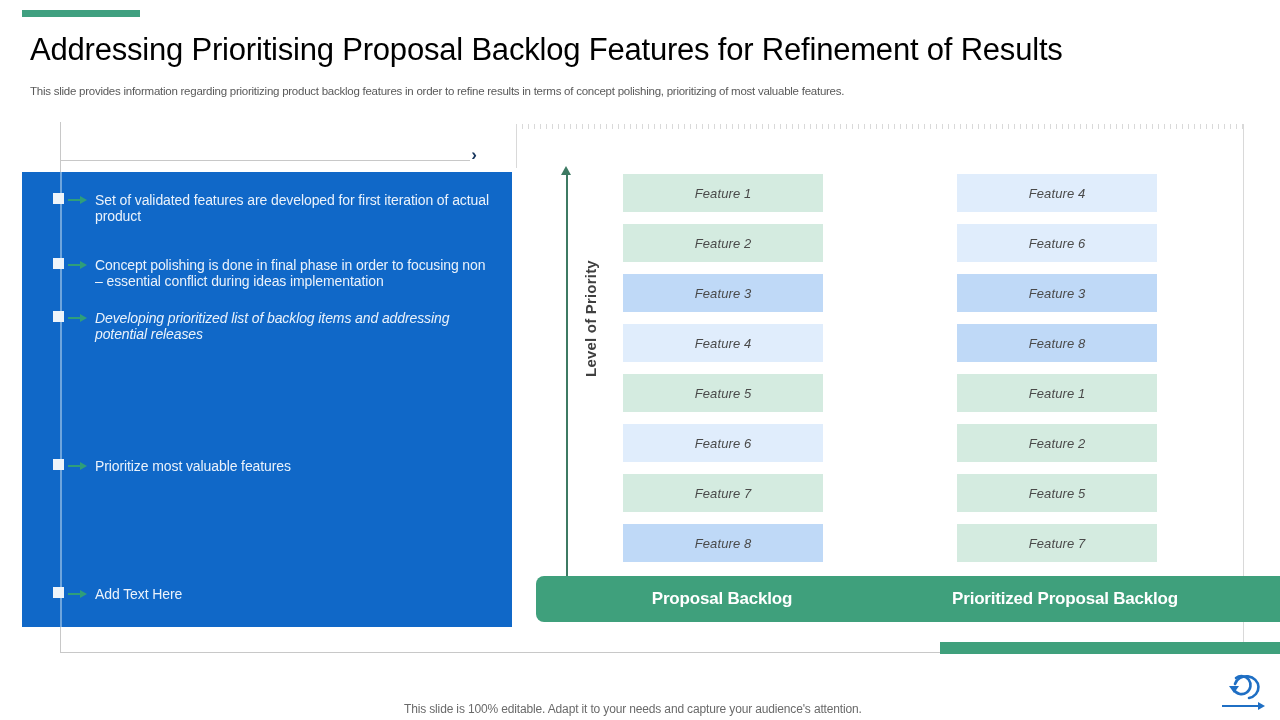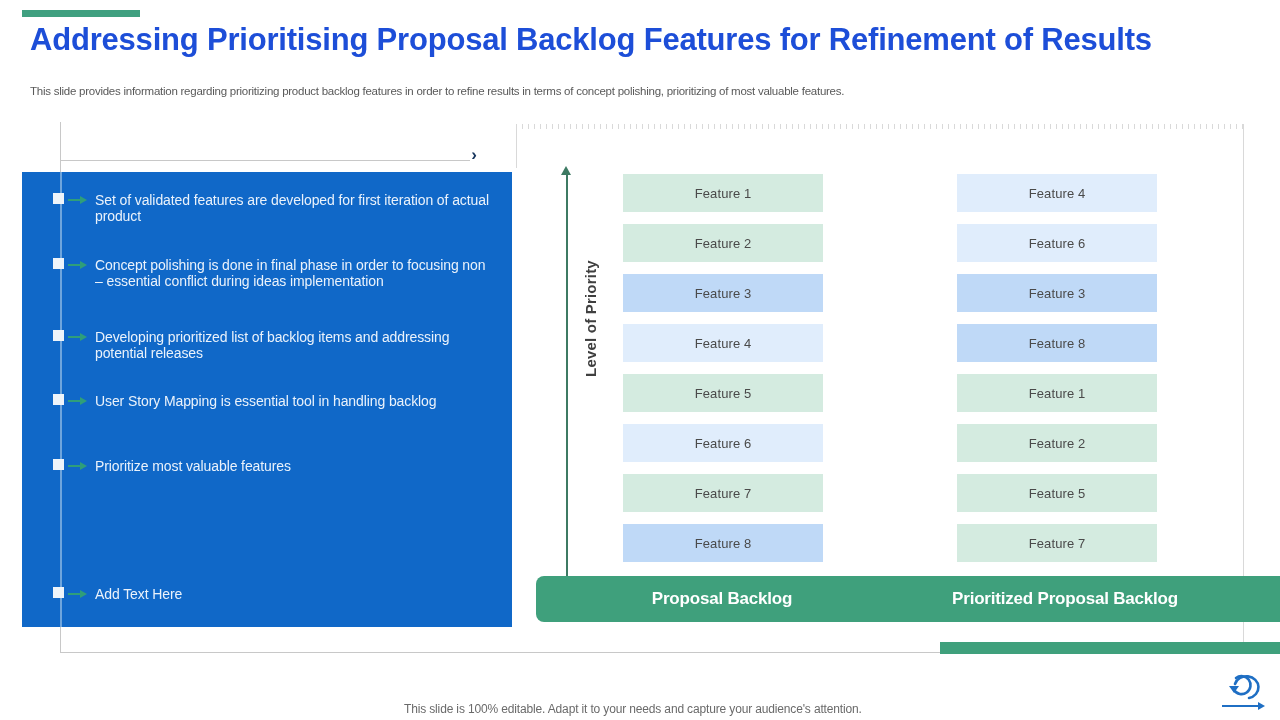--- a/index.html
+++ b/index.html
@@ -9,22 +9,22 @@
     overflow:hidden;position:relative;
   }
   .slide{position:absolute;inset:0;background:#fff;}
 
   
   .accent-bar{
     position:absolute;left:22px;top:10px;width:118px;height:7px;
     background:#40a080;
   }
   .title{
-    position:absolute;left:30px;top:20px;width:1230px;
-    font-size:31px;line-height:40px;font-weight:700;color:#1d4ed8;
+    position:absolute;left:30px;top:30px;width:1230px;
+    font-size:31px;line-height:40px;font-weight:400;color:#000000;
     letter-spacing:-0.2px;white-space:nowrap;
   }
   .subtitle{
     position:absolute;left:30px;top:84px;width:1100px;
     font-size:11.5px;line-height:15px;color:#595959;
     letter-spacing:-0.25px;white-space:nowrap;
   }
   .vline-left{
     position:absolute;left:60px;top:122px;width:1px;height:530px;
     background:#c8c8c8;
@@ -100,21 +100,21 @@
     border-bottom:9px solid #3d7a63;
   }
   .axis-label{
     position:absolute;left:500px;top:310px;width:180px;
     transform:rotate(-90deg);transform-origin:center center;
     text-align:center;font-size:15px;font-weight:700;color:#3f3f3f;
     letter-spacing:.2px;
   }
 
   
-  .col{position:absolute;top:174px;}
+  .col{position:absolute;top:174px;font-style:italic;}
   .col-left{left:623px;width:200px;}
   .col-right{left:957px;width:200px;}
   .fbox{
     height:38px;margin-bottom:12px;display:flex;align-items:center;
     justify-content:center;font-size:13px;color:#4a4a4a;letter-spacing:.1px;
   }
   .c-green{background:#d4ebe0;}
   .c-blue-dark{background:#bfd9f7;}
   .c-blue-light{background:#e0edfc;}
 
@@ -174,41 +174,31 @@
       <div class="marker">
           <div class="sq"></div>
         </div>
       <div class="arrow">
           <div class="shaft"></div>
           <div class="head"></div>
         </div>
       <div class="txt">Concept  polishing  is done in final  phase in order  to focusing  non – essential  conflict during  ideas  implementation</div>
     </div>
 
-    <div class="bullet" style="top:157px;">
+    <div class="bullet" style="top:138px;font-style:italic;">
       <div class="marker">
           <div class="sq"></div>
         </div>
       <div class="arrow">
           <div class="shaft"></div>
           <div class="head"></div>
         </div>
       <div class="txt">Developing   prioritized  list of backlog items and addressing potential  releases</div>
     </div>
 
-    <div class="bullet" style="top:221px;">
-      <div class="marker">
-          <div class="sq"></div>
-        </div>
-      <div class="arrow">
-          <div class="shaft"></div>
-          <div class="head"></div>
-        </div>
-      <div class="txt">User  Story Mapping  is essential tool in handling  backlog</div>
-    </div>
 
     <div class="bullet" style="top:286px;">
       <div class="marker">
           <div class="sq"></div>
         </div>
       <div class="arrow">
           <div class="shaft"></div>
           <div class="head"></div>
         </div>
       <div class="txt">Prioritize most valuable  features</div>

